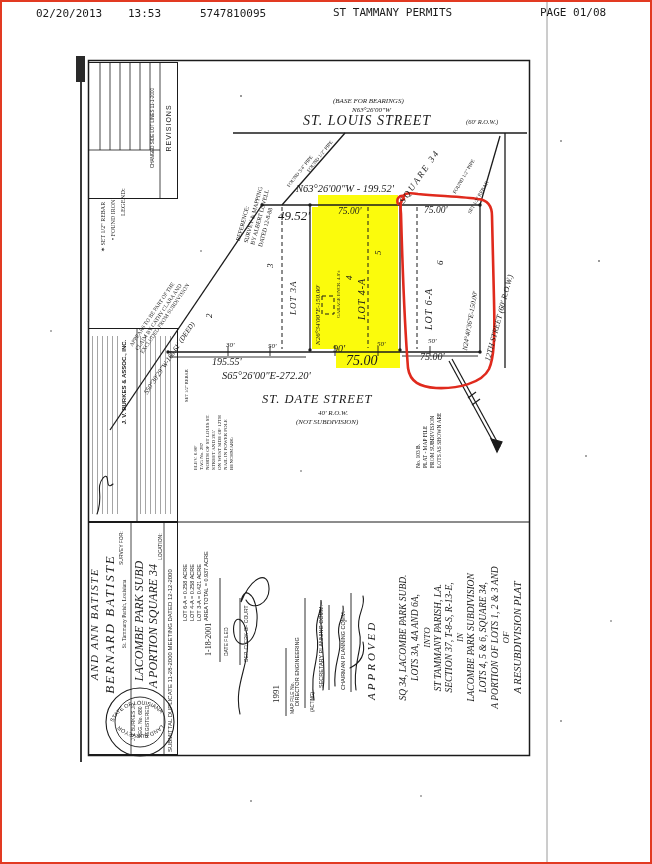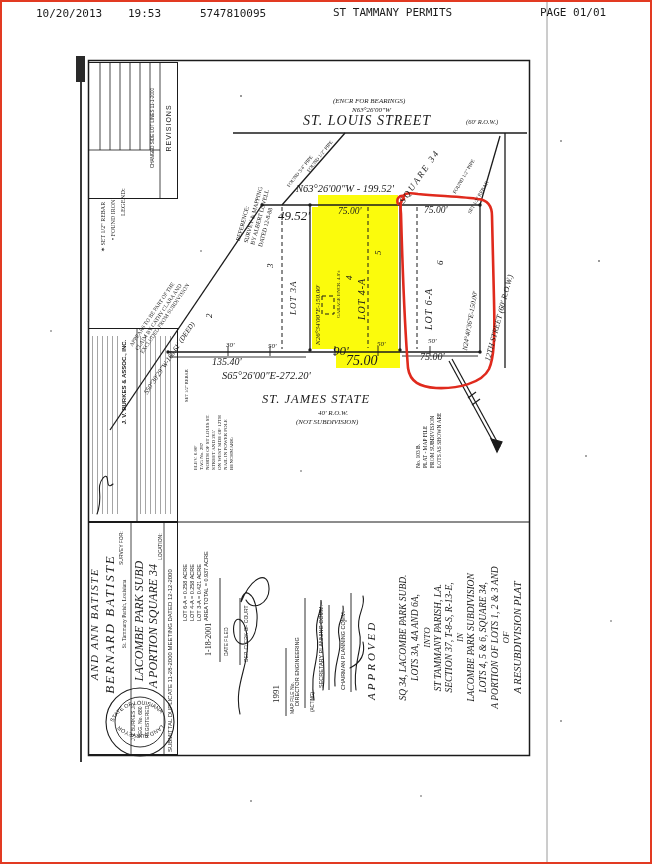--- a/index.html
+++ b/index.html
@@ -20,25 +20,25 @@
       300px 470px 0 rgba(0,0,0,.3),585px 455px 0 rgba(0,0,0,.35),610px 620px 0 rgba(0,0,0,.3),
       250px 800px 0 rgba(0,0,0,.35),420px 795px 0 rgba(0,0,0,.3),50px 330px 0 rgba(0,0,0,.3),
       345px 620px 0 rgba(0,0,0,.3),560px 720px 0 rgba(0,0,0,.35),200px 250px 0 rgba(0,0,0,.3)}
 </style>
 </head>
 <body>
 
 <div class="pageborder"></div>
 <div class="speck"></div>
 
-<div class="t mono" style="left:36px;top:8px;font-size:11px">10/20/2013</div>
-<div class="t mono" style="left:128px;top:8px;font-size:11px">19:53</div>
+<div class="t mono" style="left:36px;top:8px;font-size:11px">02/20/2013</div>
+<div class="t mono" style="left:128px;top:8px;font-size:11px">13:53</div>
 <div class="t mono" style="left:200px;top:8px;font-size:11px">5747810095</div>
 <div class="t mono" style="left:333px;top:7px;font-size:11px">ST TAMMANY PERMITS</div>
-<div class="t mono" style="left:540px;top:7px;font-size:11px">PAGE  01/01</div>
+<div class="t mono" style="left:540px;top:7px;font-size:11px">PAGE  01/08</div>
 
 <svg class="lines" width="652" height="864">
 
   <rect x="312" y="207" width="86" height="142" fill="#fbfb0c"></rect>
   <rect x="318" y="195" width="80" height="13" fill="#fbfb0c"></rect>
   <rect x="336" y="349" width="64" height="19" fill="#fbfb0c"></rect>
 
   <line x1="81" y1="56" x2="81" y2="762" stroke="#3a3a3a" stroke-width="2"></line>
   <rect x="76" y="56" width="9" height="26" fill="#2a2a2a"></rect>
   <line x1="547" y1="2" x2="547" y2="862" stroke="#9a9a9a" stroke-width="1"></line>
@@ -143,21 +143,21 @@
     <g transform="rotate(-90 140 722)" fill="#1b1b1b" font-family="Liberation Sans, sans-serif" text-anchor="middle">
       <text x="140" y="717" font-size="5">J.V. BURKES JR</text>
       <text x="140" y="724" font-size="5">REG. No. 680</text>
       <text x="140" y="731" font-size="5">REGISTERED</text>
     </g>
   </g>
 
   <path d="M404,199 C402,194 406,192 418,194 C440,196 466,197 478,199 C488,200 492,206 492,216 L494,300 C495,338 494,358 489,369 C482,383 458,389 436,388 C420,387 410,382 408,368 C405,330 402,250 401,214 C400,204 401,199 404,199 M398,204 C396,199 399,195 404,196" fill="none" stroke="#e02a1d" stroke-width="2.6" stroke-linecap="round"></path>
 </svg>
 
-<div class="t it" style="left:333px;top:98px;font-size:7px">(ENCR FOR BEARINGS)</div>
+<div class="t it" style="left:333px;top:98px;font-size:7px">(BASE FOR BEARINGS)</div>
 <div class="t it" style="left:352px;top:107px;font-size:7px">N63°26'00"W</div>
 <div class="t it" style="left:303px;top:114px;font-size:14px;letter-spacing:1px">ST. LOUIS STREET</div>
 <div class="t it" style="left:466px;top:119px;font-size:6.5px">(60' R.O.W.)</div>
 <div class="t it" style="left:398px;top:200px;font-size:9px;letter-spacing:2px;transform:rotate(-55deg);transform-origin:0 0">SQUARE 34</div>
 <div class="t it" style="left:296px;top:184px;font-size:10.5px">N63°26'00"W - 199.52'</div>
 
 <div class="t" style="left:235px;top:240px;font-size:6px;line-height:7.5px;transform:rotate(-75deg);transform-origin:0 0;white-space:pre"><span>REFERENCE:</span><br><span>SURVEY &amp; MAPPING</span><br><span>BY ALBERT LOVELL</span><br><span>DATED 12-8-88</span></div>
 
 <div class="t" style="left:128px;top:344px;font-size:5.5px;line-height:6.5px;transform:rotate(-56deg);transform-origin:0 0"><span>APPEARS TO BE PART OF THE</span><br><span>CLAIM BY CATHY CLARA AND</span><br><span>EXCLUDED FROM SUBDIVISION</span></div>
 <div class="t it" style="left:143px;top:392px;font-size:7px;transform:rotate(-56deg);transform-origin:0 0">S50°30'29"W-166.61' (DEED)</div>
@@ -180,29 +180,29 @@
 <div class="t vt it" style="left:345px;top:280px;font-size:9px">4</div>
 <div class="t vt" style="left:336px;top:318px;font-size:5px">GARAGE ENCR. 4.9'±</div>
 <div class="t vt it" style="left:315px;top:345px;font-size:7px">N26°34'00"E-150.00'</div>
 <div class="t vt it" style="left:436px;top:265px;font-size:9px">6</div>
 <div class="t vt it" style="left:424px;top:330px;font-size:10px;letter-spacing:1px">LOT 6-A</div>
 <div class="t it" style="left:462px;top:350px;font-size:7px;transform:rotate(-80deg);transform-origin:0 0">N24°40'36"E-150.00'</div>
 <div class="t it" style="left:484px;top:360px;font-size:8px;transform:rotate(-75deg);transform-origin:0 0">12TH STREET (60' R.O.W.)</div>
 
 <div class="t it" style="left:226px;top:342px;font-size:7px">30'</div>
 <div class="t it" style="left:268px;top:343px;font-size:7px">50'</div>
-<div class="t it" style="left:333px;top:344px;font-size:13px">90'</div>
+<div class="t it" style="left:333px;top:344px;font-size:10px">90'</div>
 <div class="t it" style="left:377px;top:341px;font-size:7px">50'</div>
 <div class="t it" style="left:428px;top:338px;font-size:7px">50'</div>
-<div class="t it" style="left:212px;top:357px;font-size:10px">135.40'</div>
+<div class="t it" style="left:212px;top:357px;font-size:10px">195.55'</div>
 <div class="t it" style="left:346px;top:354px;font-size:14px">75.00</div>
 <div class="t it" style="left:420px;top:352px;font-size:10px">75.00'</div>
 <div class="t it" style="left:222px;top:371px;font-size:10.5px">S65°26'00"E-272.20'</div>
 
-<div class="t it" style="left:262px;top:393px;font-size:12.5px;letter-spacing:1px">ST. JAMES STATE</div>
+<div class="t it" style="left:262px;top:393px;font-size:12.5px;letter-spacing:1px">ST. DATE STREET</div>
 <div class="t it" style="left:318px;top:410px;font-size:7px">40' R.O.W.</div>
 <div class="t it" style="left:296px;top:419px;font-size:7px">(NOT SUBDIVISION)</div>
 
 <div class="t vt" style="left:229px;top:470px;font-size:5px">BENCHMARK:</div>
 <div class="t vt" style="left:223px;top:470px;font-size:5px">NAIL IN POWER POLE</div>
 <div class="t vt" style="left:217px;top:470px;font-size:5px">ON WEST SIDE OF 12TH</div>
 <div class="t vt" style="left:211px;top:470px;font-size:5px">STREET AND 265'</div>
 <div class="t vt" style="left:205px;top:470px;font-size:5px">NORTH OF ST LOUIS ST.</div>
 <div class="t vt" style="left:199px;top:470px;font-size:5px">TAG No. 287</div>
 <div class="t vt" style="left:193px;top:470px;font-size:5px">ELEV. 6.00'</div>

